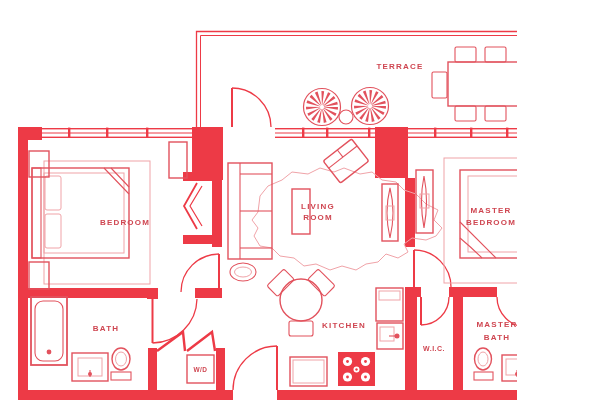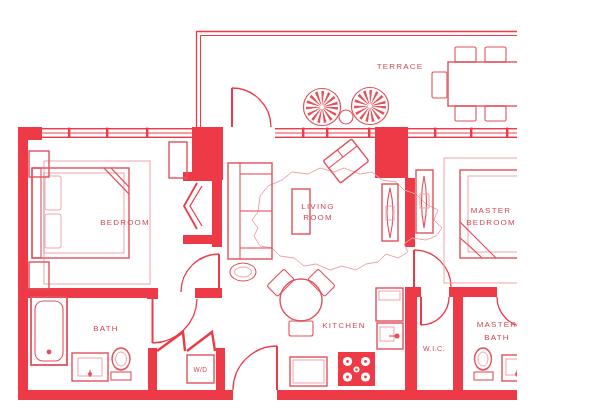--- a/index.html
+++ b/index.html
@@ -1,16 +1,16 @@
 <!DOCTYPE html>
 <html><head>
 <meta charset="utf-8">
 <style>
   html,body{margin:0;padding:0;background:#ffffff;}
-  .stage{position:relative;width:517px;height:414px;background:#ffffff;overflow:hidden;}
+  .stage{position:relative;width:517px;height:414px;background:#ffffff;overflow:hidden;font-weight:bold;}
   svg{display:block;}
   .w{fill:#ed3a46;}
   .arc{fill:none;stroke:#ed3a46;stroke-width:1.3;}
   .leaf{stroke:#ed3a46;stroke-width:2;fill:none;}
   .s{fill:none;stroke:#e2525d;stroke-width:1.4;}
   .s1{fill:none;stroke:#e2525d;stroke-width:1.1;}
   .lt{fill:none;stroke:#f0a3a8;stroke-width:1;}
   .lbl{font-family:"Liberation Sans",sans-serif;font-size:8px;letter-spacing:1.2px;fill:#cf4651;text-anchor:middle;}
   .lblsm{font-family:"Liberation Sans",sans-serif;font-size:6.5px;letter-spacing:.4px;fill:#cf4651;text-anchor:middle;}
 </style>

